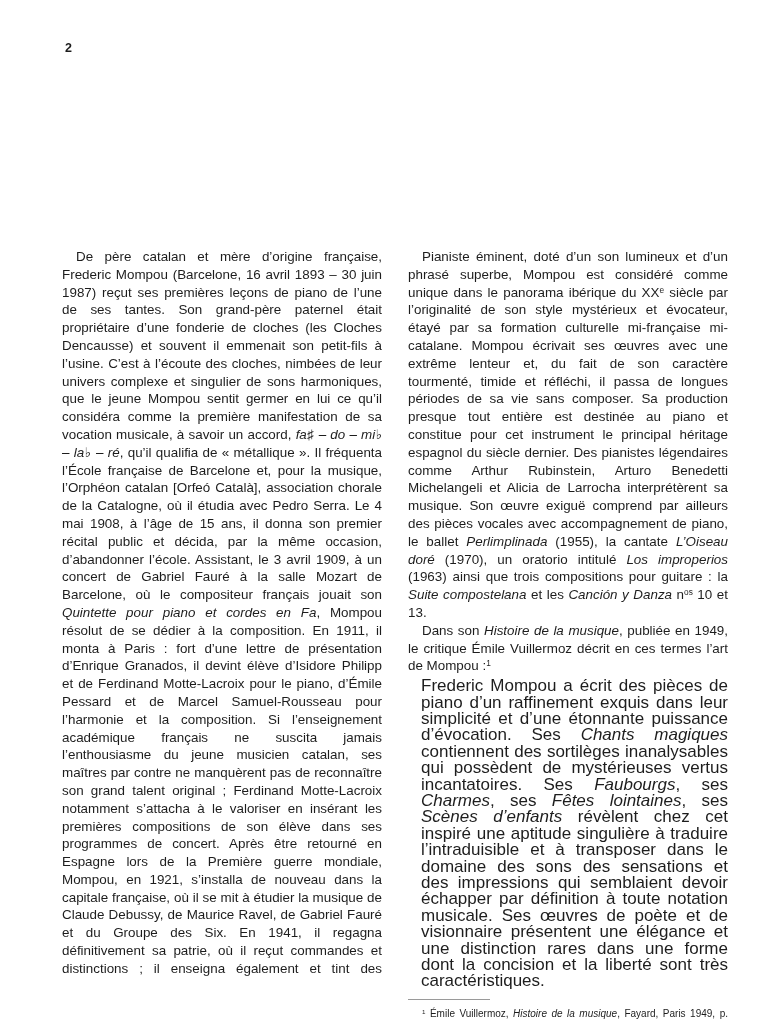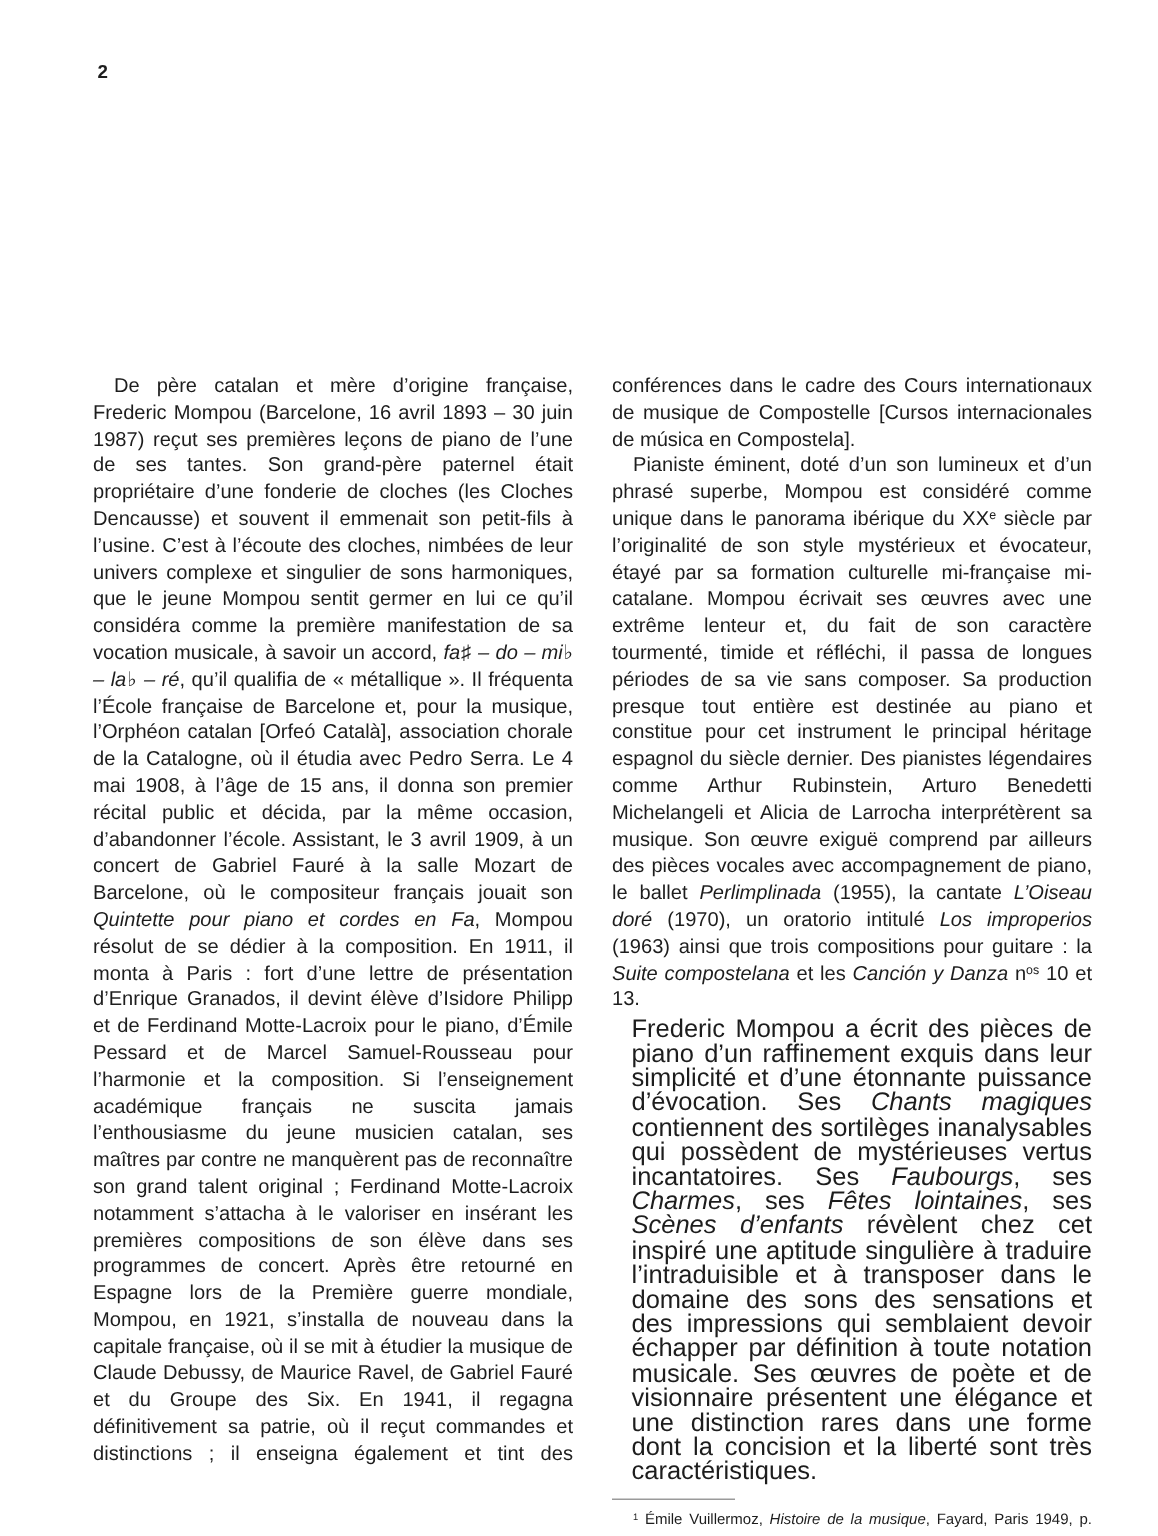--- a/index.html
+++ b/index.html
@@ -86,20 +86,20 @@
 
 <div class="page">
   <div class="page-number">2</div>
 
   <div class="columns">
     <div class="col">
       <p class="para indent jlast"><span>De père catalan et mère d’origine française, Frederic Mompou (Barcelone, 16 avril 1893 – 30 juin 1987) reçut ses premières leçons de piano de l’une de ses tantes. Son grand-père paternel était propriétaire d’une fonderie de cloches (les Cloches Dencausse) et souvent il emmenait son petit-fils à l’usine. C’est à l’écoute des cloches, nimbées de leur univers complexe et singulier de sons harmoniques, que le jeune Mompou sentit germer en lui ce qu’il considéra comme la première manifestation de sa vocation musicale, à savoir un accord, </span><span class="it">fa♯ – do – mi♭ – la♭ – ré</span><span>, qu’il qualifia de « métallique ». Il fréquenta l’École française de Barcelone et, pour la musique, l’Orphéon catalan [Orfeó Català], association chorale de la Catalogne, où il étudia avec Pedro Serra. Le 4 mai 1908, à l’âge de 15 ans, il donna son premier récital public et décida, par la même occasion, d’abandonner l’école. Assistant, le 3 avril 1909, à un concert de Gabriel Fauré à la salle Mozart de Barcelone, où le compositeur français jouait son </span><span class="it">Quintette pour piano et cordes en Fa</span><span>, Mompou résolut de se dédier à la composition. En 1911, il monta à Paris : fort d’une lettre de présentation d’Enrique Granados, il devint élève d’Isidore Philipp et de Ferdinand Motte-Lacroix pour le piano, d’Émile Pessard et de Marcel Samuel-Rousseau pour l’harmonie et la composition. Si l’enseignement académique français ne suscita jamais l’enthousiasme du jeune musicien catalan, ses maîtres par contre ne manquèrent pas de reconnaître son grand talent original ; Ferdinand Motte-Lacroix notamment s’attacha à le valoriser en insérant les premières compositions de son élève dans ses programmes de concert. Après être retourné en Espagne lors de la Première guerre mondiale, Mompou, en 1921, s’installa de nouveau dans la capitale française, où il se mit à étudier la musique de Claude Debussy, de Maurice Ravel, de Gabriel Fauré et du Groupe des Six. En 1941, il regagna définitivement sa patrie, où il reçut commandes et distinctions ; il enseigna également et tint des</span></p>
     </div>
 
     <div class="col">
-      <p class="para"><span>conférences dans le cadre des Cours internationaux de musique de Compostelle [Cursos internacionales de música en Compostela].</span></p>
       <p class="para indent"><span>Pianiste éminent, doté d’un son lumineux et d’un phrasé superbe, Mompou est considéré comme unique dans le panorama ibérique du XX</span><sup>e</sup><span> siècle par l’originalité de son style mystérieux et évocateur, étayé par sa formation culturelle mi-française mi-catalane. Mompou écrivait ses œuvres avec une extrême lenteur et, du fait de son caractère tourmenté, timide et réfléchi, il passa de longues périodes de sa vie sans composer. Sa production presque tout entière est destinée au piano et constitue pour cet instrument le principal héritage espagnol du siècle dernier. Des pianistes légendaires comme Arthur Rubinstein, Arturo Benedetti Michelangeli et Alicia de Larrocha interprétèrent sa musique. Son œuvre exiguë comprend par ailleurs des pièces vocales avec accompagnement de piano, le ballet </span><span class="it">Perlimplinada</span><span> (1955), la cantate </span><span class="it">L’Oiseau doré</span><span> (1970), un oratorio intitulé </span><span class="it">Los improperios</span><span> (1963) ainsi que trois compositions pour guitare : la </span><span class="it">Suite compostelana</span><span> et les </span><span class="it">Canción y Danza</span><span> n</span><sup>os</sup><span> 10 et 13.</span></p>
+      <p class="para indent"><span>Dans son </span><span class="it">Histoire de la musique</span><span>, publiée en 1949, le critique Émile Vuillermoz décrit en ces termes l’art de Mompou :</span><sup>1</sup></p>
       <blockquote class="quote"><span>Frederic Mompou a écrit des pièces de piano d’un raffinement exquis dans leur simplicité et d’une étonnante puissance d’évocation. Ses </span><span class="it">Chants magiques</span><span> contiennent des sortilèges inanalysables qui possèdent de mystérieuses vertus incantatoires. Ses </span><span class="it">Faubourgs</span><span>, ses </span><span class="it">Charmes</span><span>, ses </span><span class="it">Fêtes lointaines</span><span>, ses </span><span class="it">Scènes d’enfants</span><span> révèlent chez cet inspiré une aptitude singulière à traduire l’intraduisible et à transposer dans le domaine des sons des sensations et des impressions qui semblaient devoir échapper par définition à toute notation musicale. Ses œuvres de poète et de visionnaire présentent une élégance et une distinction rares dans une forme dont la concision et la liberté sont très caractéristiques.</span></blockquote>
       <div class="footnote-rule"></div>
       <p class="footnote"><sup>1</sup><span> Émile Vuillermoz, </span><span class="it">Histoire de la musique</span><span>, Fayard, Paris 1949, p. 422.</span></p>
     </div>
   </div>
 </div>
 
 </body></html>

